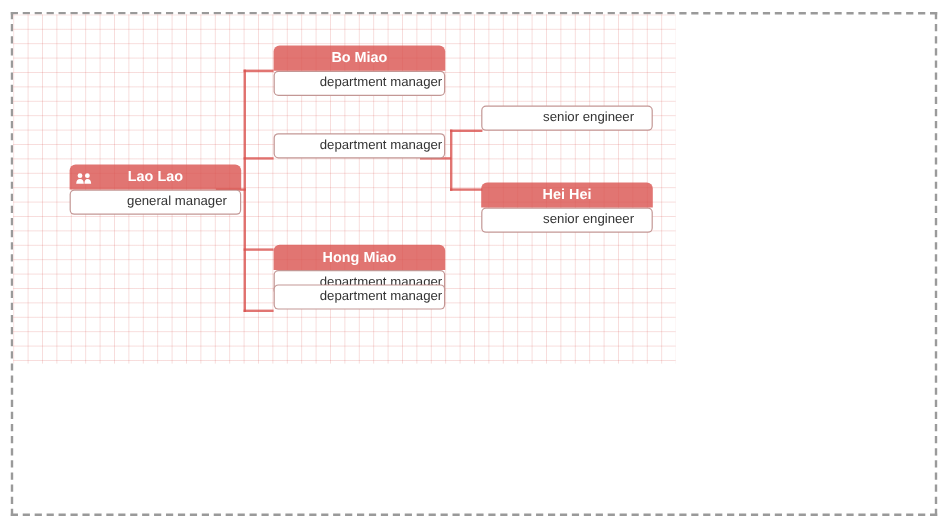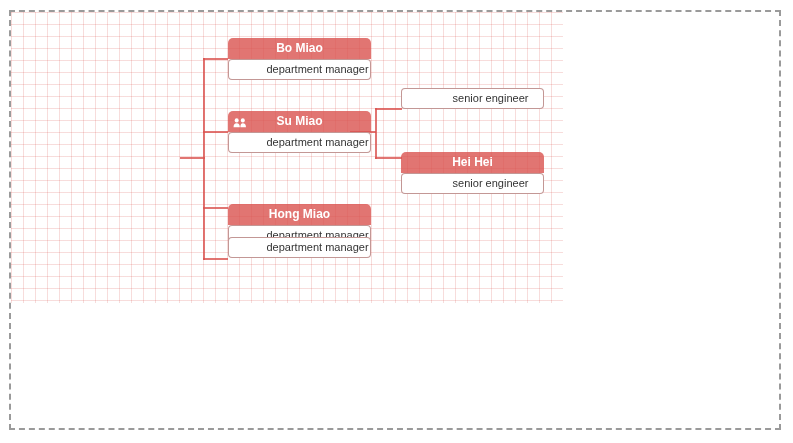--- a/index.html
+++ b/index.html
@@ -83,44 +83,47 @@
     <div class="connector" style="left: 203px; top: 58px; width: 2px; height: 202px;"></div>
     <div class="connector" style="left: 203px; top: 58px; width: 25px; height: 2px;"></div>
     <div class="connector" style="left: 203px; top: 131px; width: 25px; height: 2px;"></div>
     <div class="connector" style="left: 203px; top: 207px; width: 25px; height: 2px;"></div>
     <div class="connector" style="left: 203px; top: 258px; width: 25px; height: 2px;"></div>
     <div class="connector" style="left: 350px; top: 131px; width: 26px; height: 2px;"></div>
     <div class="connector" style="left: 375px; top: 108px; width: 2px; height: 51px;"></div>
     <div class="connector" style="left: 375px; top: 108px; width: 27px; height: 2px;"></div>
     <div class="connector" style="left: 375px; top: 157px; width: 27px; height: 2px;"></div>
     <div class="org-node" style="left: 58px; top: 137px;">
+    <div class="node-title">
+      <span class="symbol">
+        <svg viewBox="0 0 16 12" width="14" height="12" aria-hidden="true">
+          <g fill="#ffffff">
+            <circle cx="4.2" cy="3" r="2.3"></circle>
+            <circle cx="11.2" cy="3" r="2.3"></circle>
+            <path d="M0.6 10.8 Q0.6 6.2 4.2 6.2 Q7.8 6.2 7.8 10.8 Z"></path>
+            <path d="M8.4 10.8 Q8.4 6.2 11.2 6.2 Q14.8 6.2 14.8 10.8 Z"></path>
+          </g>
+        </svg>
+      </span>
+      <span>Lao Lao</span>
+    </div>
+    <div class="node-content">
+      <span>general manager</span>
+    </div>
   </div>
     <div class="org-node" style="left: 228px; top: 38px;">
     <div class="node-title">
       
       <span>Bo Miao</span>
     </div>
     <div class="node-content">
       <span>department manager</span>
     </div>
   </div>
     <div class="org-node" style="left: 228px; top: 111px;">
-    <div class="node-title">
-      <span class="symbol">
-        <svg viewBox="0 0 16 12" width="14" height="12" aria-hidden="true">
-          <g fill="#ffffff">
-            <circle cx="4.2" cy="3" r="2.3"></circle>
-            <circle cx="11.2" cy="3" r="2.3"></circle>
-            <path d="M0.6 10.8 Q0.6 6.2 4.2 6.2 Q7.8 6.2 7.8 10.8 Z"></path>
-            <path d="M8.4 10.8 Q8.4 6.2 11.2 6.2 Q14.8 6.2 14.8 10.8 Z"></path>
-          </g>
-        </svg>
-      </span>
-      <span>Su Miao</span>
-    </div>
     <div class="node-content">
       <span>department manager</span>
     </div>
   </div>
     <div class="org-node" style="left: 401px; top: 88px;">
     <div class="node-content">
       <span>senior engineer</span>
     </div>
   </div>
     <div class="org-node" style="left: 401px; top: 152px;">

